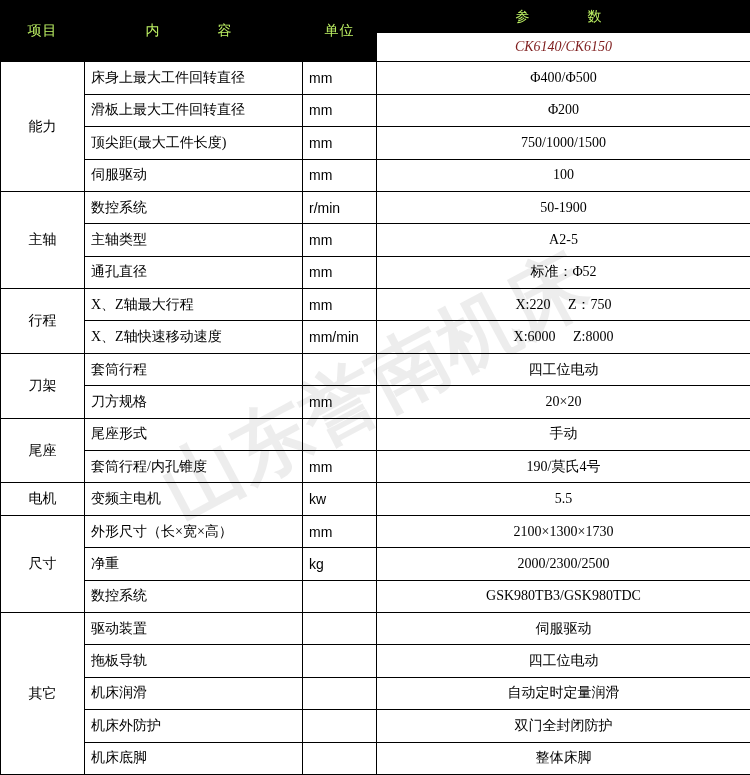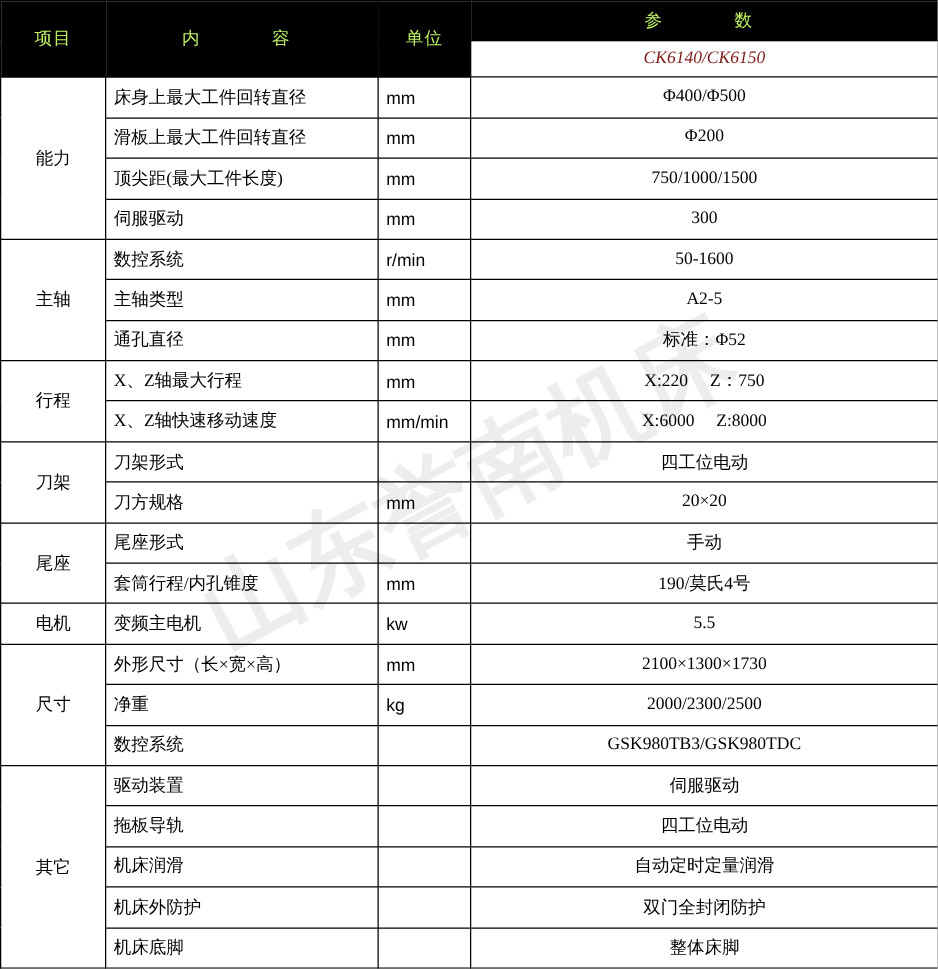--- a/index.html
+++ b/index.html
@@ -132,27 +132,27 @@
         <td class="val">Φ200</td>
       </tr>
       <tr>
         <td class="item">顶尖距(最大工件长度)</td>
         <td class="unit">mm</td>
         <td class="val">750/1000/1500</td>
       </tr>
       <tr>
         <td class="item">伺服驱动</td>
         <td class="unit">mm</td>
-        <td class="val">300</td>
+        <td class="val">100</td>
       </tr>
       <tr>
         <td class="grp" rowspan="3">主轴</td>
         <td class="item">数控系统</td>
         <td class="unit">r/min</td>
-        <td class="val">50-1600</td>
+        <td class="val">50-1900</td>
       </tr>
       <tr>
         <td class="item">主轴类型</td>
         <td class="unit">mm</td>
         <td class="val">A2-5</td>
       </tr>
       <tr>
         <td class="item">通孔直径</td>
         <td class="unit">mm</td>
         <td class="val">标准：Φ52</td>
@@ -163,21 +163,21 @@
         <td class="unit">mm</td>
         <td class="val">X:220　 Z：750</td>
       </tr>
       <tr>
         <td class="item">X、Z轴快速移动速度</td>
         <td class="unit">mm/min</td>
         <td class="val">X:6000　 Z:8000</td>
       </tr>
       <tr>
         <td class="grp" rowspan="2">刀架</td>
-        <td class="item">刀架形式</td>
+        <td class="item">套筒行程</td>
         <td class="unit"></td>
         <td class="val">四工位电动</td>
       </tr>
       <tr>
         <td class="item">刀方规格</td>
         <td class="unit">mm</td>
         <td class="val">20×20</td>
       </tr>
       <tr>
         <td class="grp" rowspan="2">尾座</td>

